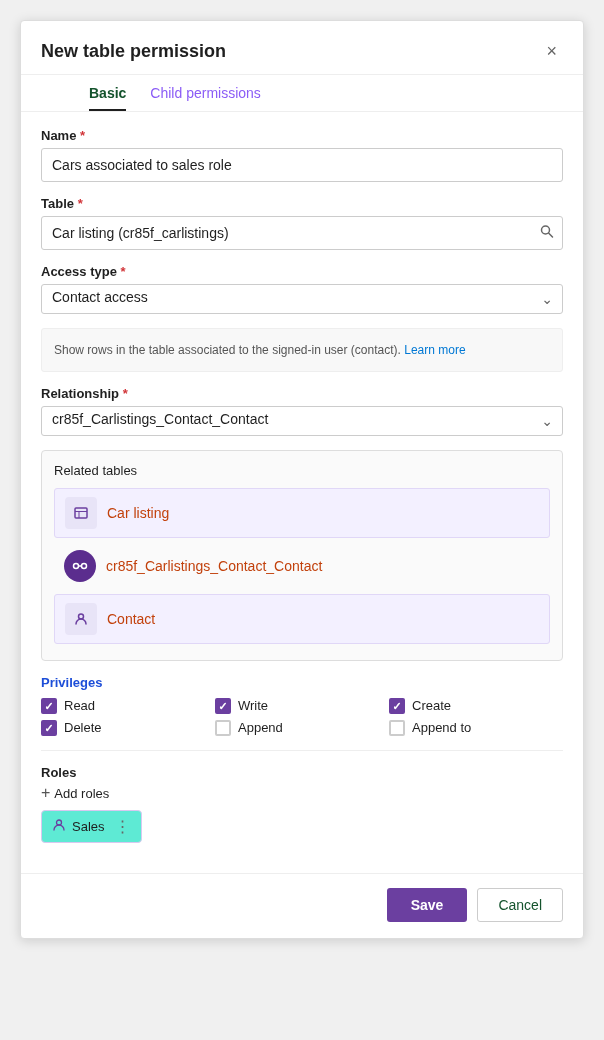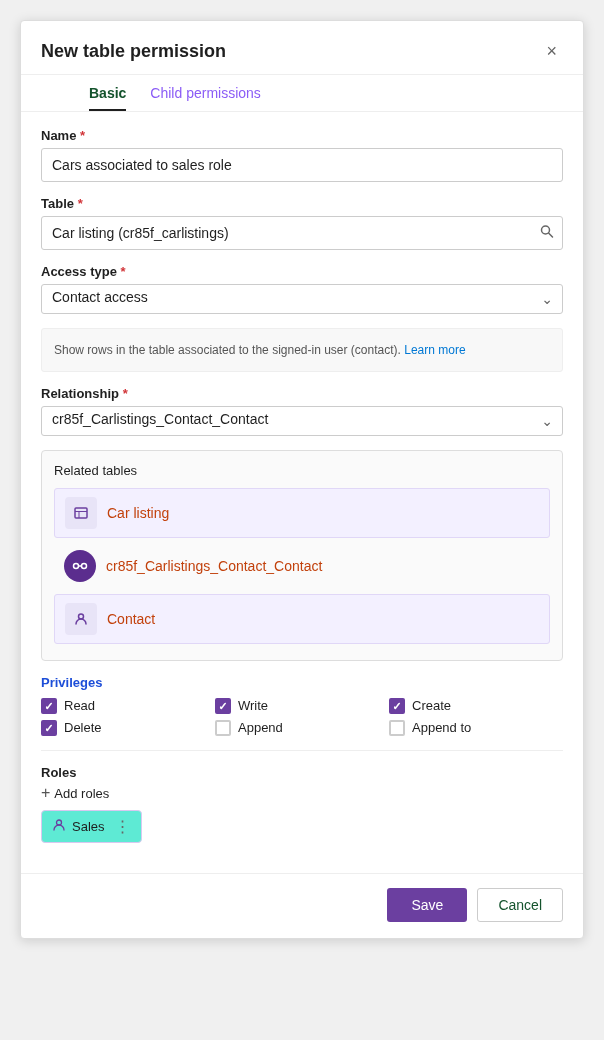--- a/index.html
+++ b/index.html
@@ -289,21 +289,21 @@
       padding: 14px 20px 16px;
       border-top: 1px solid #eee;
     }
     .btn-save {
       background: #6b3fa0;
       color: #fff;
       border: none;
       border-radius: 3px;
       padding: 8px 24px;
       font-size: 14px;
-      font-weight: 400;
+      font-weight: 700;
       cursor: pointer;
     }
     .btn-cancel {
       background: #fff;
       color: #14532d;
       border: 1px solid #ccc;
       border-radius: 3px;
       padding: 8px 20px;
       font-size: 14px;
       cursor: pointer;

